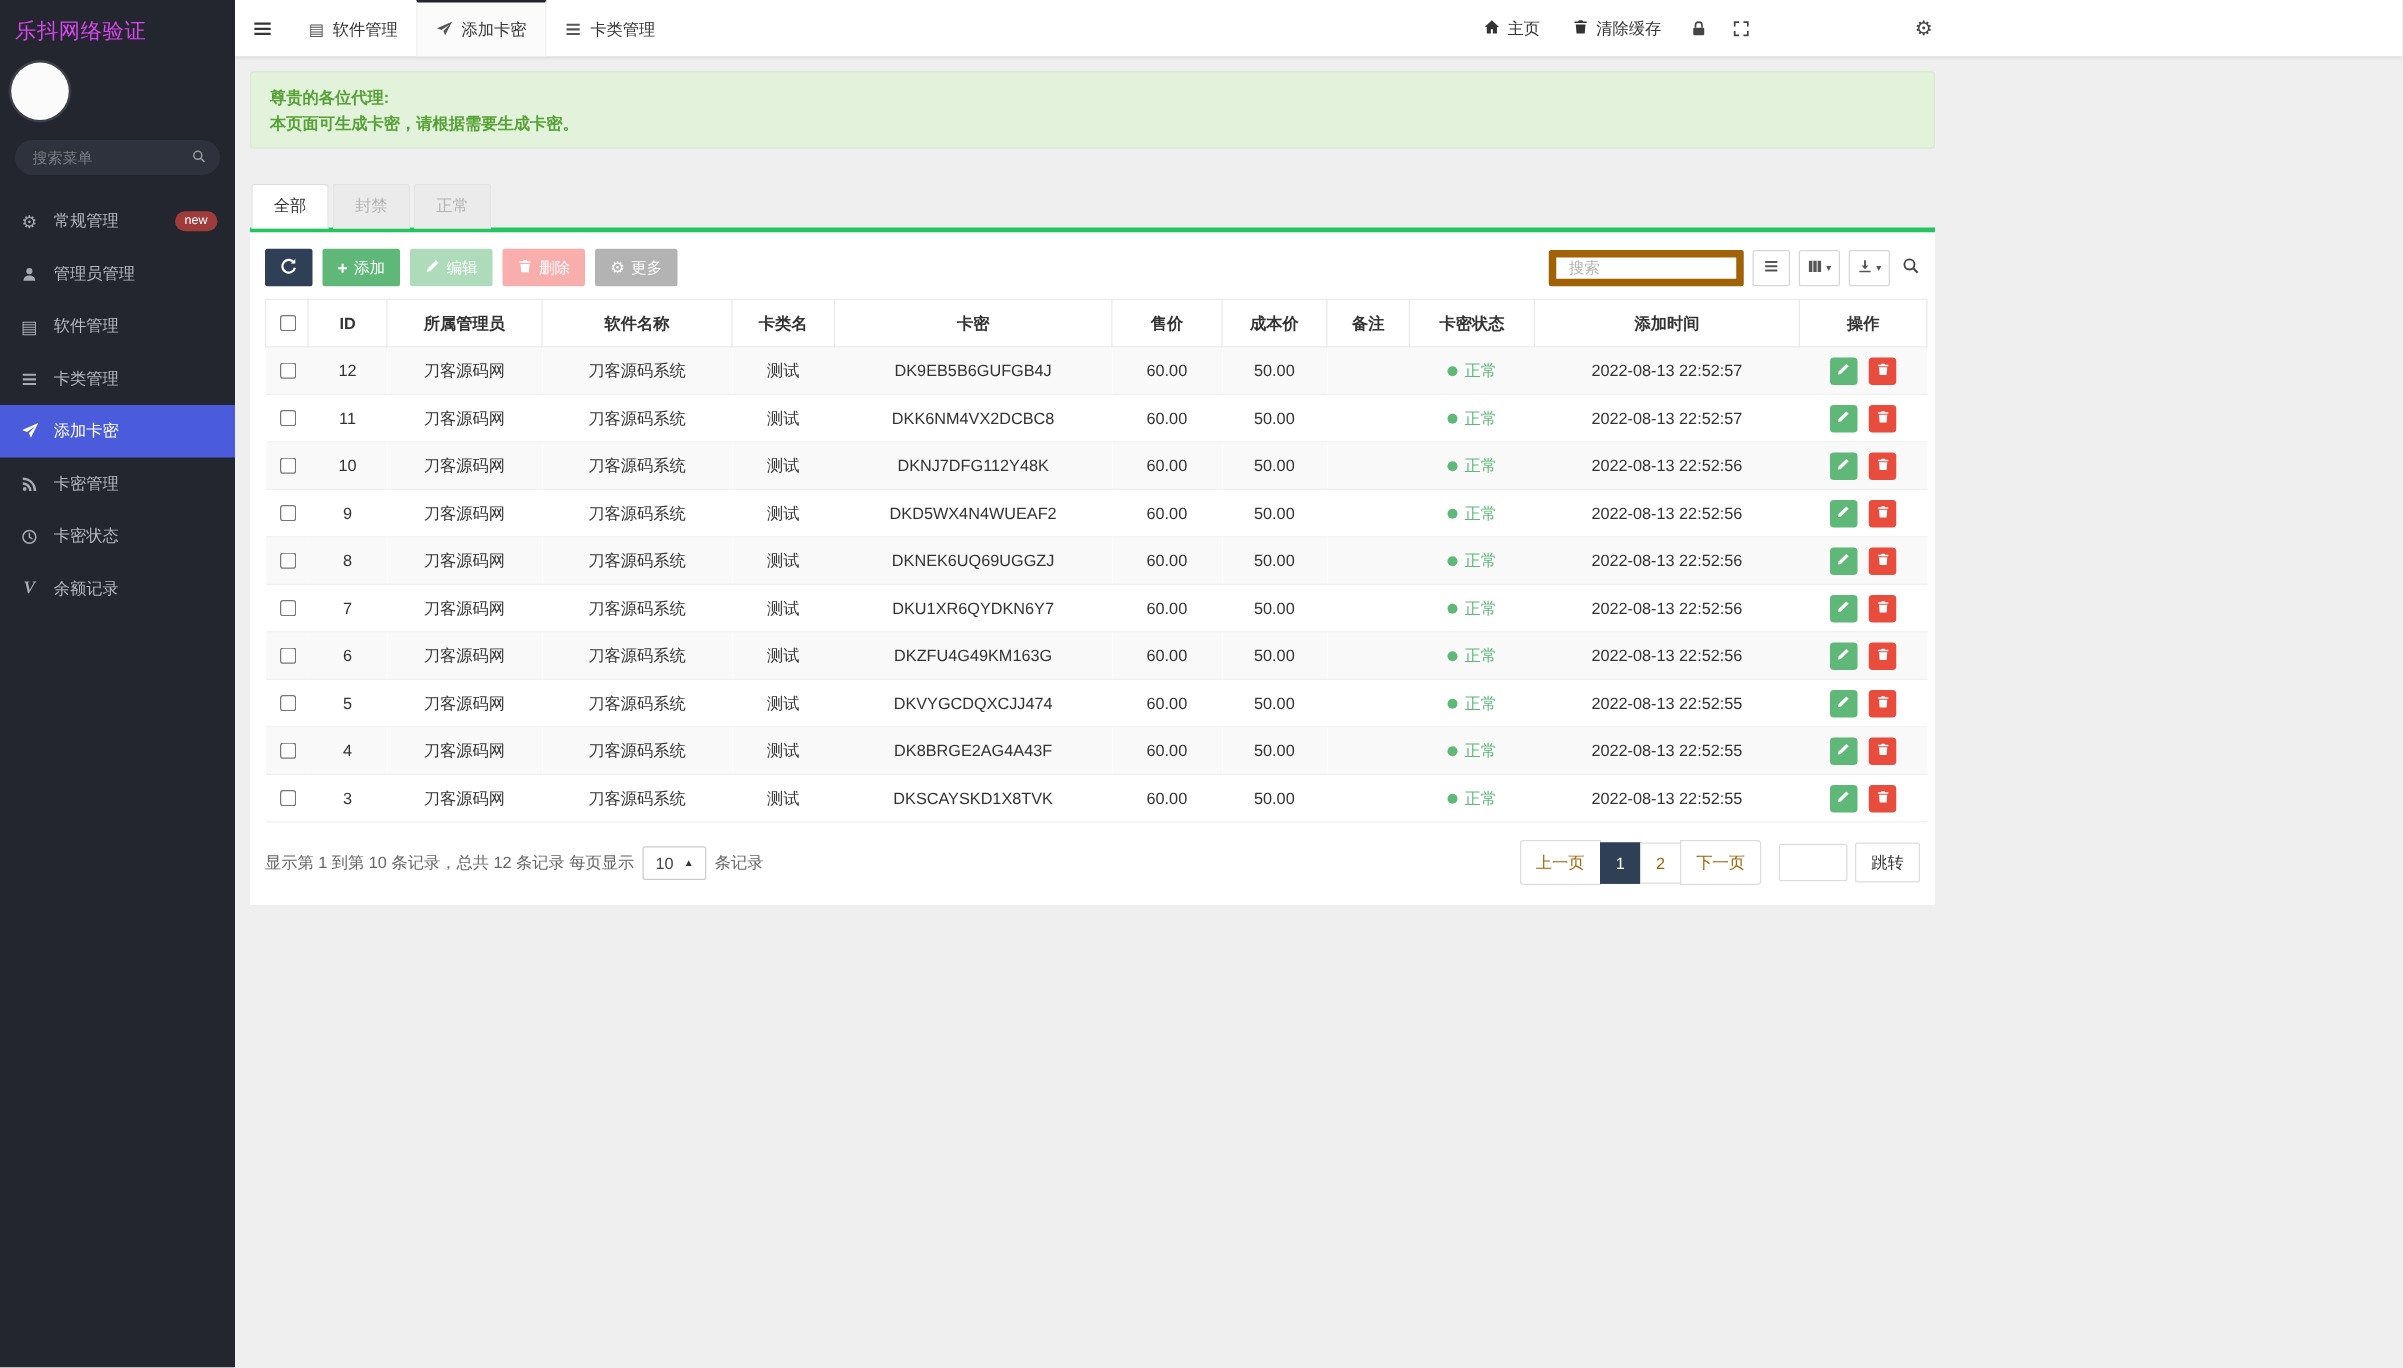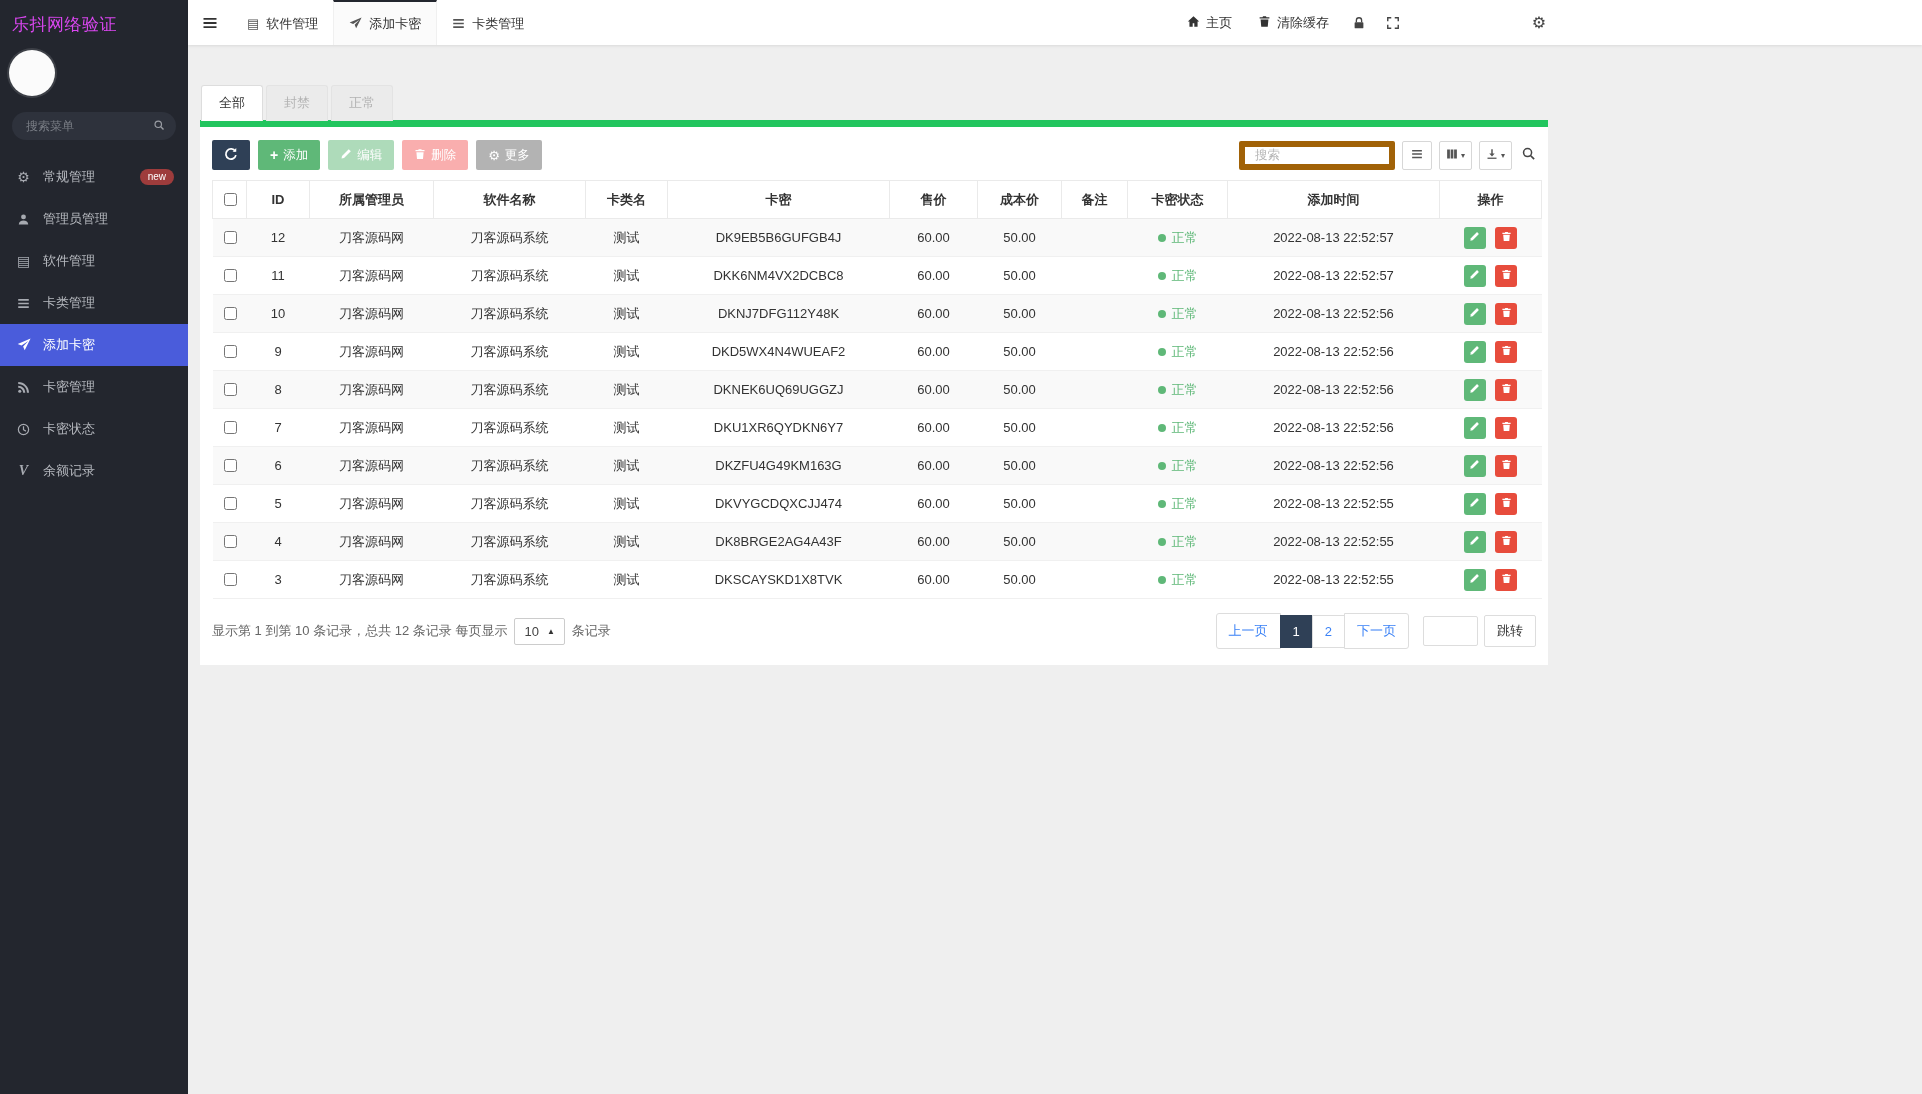--- a/index.html
+++ b/index.html
@@ -31,21 +31,21 @@
   .nav-tab { display:flex; align-items:center; gap:7px; padding:0 15px; font-size:13px; color:#333; cursor:pointer; border-top:2px solid transparent; }
   .nav-tab .nt-icon { color:#555; display:inline-flex; font-size:13px; }
   .nav-tab.active { background:#fbfbfb; border-top:2px solid #23262e; border-left:1px solid #f0f0f0; border-right:1px solid #f0f0f0; }
   .nav-right { margin-left:auto; display:flex; align-items:flex-start; }
   .nav-link { display:flex; align-items:center; gap:6px; padding:0 13px; font-size:13px; color:#333; cursor:pointer; height:45px; }
   .nav-iconbtn { width:34px; height:45px; display:flex; align-items:center; justify-content:center; color:#444; cursor:pointer; }
   .nav-settings { margin-left:112px; font-size:16px; color:#444; }
   
   .content { margin:12px; width:1348px; }
   .alert { background:#e3f2da; color:#55a236; border:1px solid #d5ecc8; border-radius:3px; padding:9px 15px; font-size:13px; font-weight:bold; line-height:21px; }
-  .tabs-row { margin-top:28px; display:flex; border-bottom:7px solid #22c55e; padding-left:1px; }
+  .tabs-row { margin-top:28px; display:flex; border-bottom:4px solid #22c55e; padding-left:1px; }
   .tab { padding:8px 17px; font-size:13px; border-radius:3px 3px 0 0; cursor:pointer; margin-bottom:-1px; }
   .tab.active { background:#fff; border:1px solid #ddd; border-bottom:1px solid #fff; color:#333; }
   .tab.inactive { background:#ebebeb; border:1px solid #e3e3e3; border-bottom:none; color:#b3b3b3; margin-left:3px; }
   .card { background:#fff; padding:13px 12px 16px; }
   
   .toolbar { display:flex; align-items:center; }
   .btn { height:30px; border:none; border-radius:2px; color:#fff; font-size:12.5px; display:inline-flex; align-items:center; gap:5px; padding:0 12px; margin-right:8px; cursor:pointer; font-family:inherit; }
   .btn-refresh { background:#2f4056; }
   .btn-add { background:#5fb878; }
   .btn-edit { background:#5fb878; opacity:.5; }
@@ -70,21 +70,21 @@
   .status-dot { display:inline-block; width:8px; height:8px; border-radius:50%; background:#5fb878; margin-right:6px; }
   .status-text { color:#5fb878; }
   .act { width:22px; height:22px; border:none; border-radius:3px; display:inline-flex; align-items:center; justify-content:center; color:#fff; cursor:pointer; margin:0 3px; vertical-align:middle; }
   .act-edit { background:#5fb878; }
   .act-del { background:#e74c3c; }
   
   .table-footer { display:flex; align-items:center; margin-top:14px; font-size:13px; color:#666; }
   .page-size { display:inline-flex; align-items:center; gap:8px; border:1px solid #ccc; border-radius:2px; padding:5px 9px; margin:0 7px; color:#444; cursor:pointer; background:#fff; }
   .page-size .caret { font-size:8px; color:#333; }
   .pg { margin-left:auto; display:flex; align-items:center; }
-  .pg-btn { min-width:18px; padding:8px 12px; border:1px solid #ddd; background:#fff; color:#3b82f6; font-size:13px; cursor:pointer; margin-left:-1px; text-align:center; }
+  .pg-btn { min-width:18px; padding:8px 12px; border:1px solid #ddd; background:#fff; color:#a16207; font-size:13px; cursor:pointer; margin-left:-1px; text-align:center; }
   .pg-btn.first { border-radius:3px 0 0 3px; margin-left:0; }
   .pg-btn.last { border-radius:0 3px 3px 0; }
   .pg-btn.active { background:#2f4056; border-color:#2f4056; color:#fff; }
   .jump-input { width:55px; height:30px; border:1px solid #ddd; border-radius:2px; margin-left:14px; outline:none; padding:0 6px; font-family:inherit; }
   .jump-btn { height:32px; padding:0 12px; border:1px solid #ddd; background:#fff; color:#333; font-size:13px; border-radius:2px; margin-left:6px; cursor:pointer; font-family:inherit; }
 </style>
 </head>
 <body>
 
 <aside class="sidebar">
@@ -217,20 +217,24 @@
               <path fill="none" stroke="currentColor" stroke-width="1.6" d="M6 2H2v4M10 2h4v4M6 14H2v-4M10 14h4v-4"></path>
             </svg>
         </div>
         <div class="nav-iconbtn nav-settings">⚙</div>
       </div>
     </div>
   </header>
 
   <div class="content">
 
+    <div class="alert">
+      <div>尊贵的各位代理:</div>
+      <div>本页面可生成卡密，请根据需要生成卡密。</div>
+    </div>
 
     <div class="tabs-row">
       <div class="tab active">全部</div>
       <div class="tab inactive">封禁</div>
       <div class="tab inactive">正常</div>
     </div>
 
     <div class="card">
 
       <div class="toolbar">

